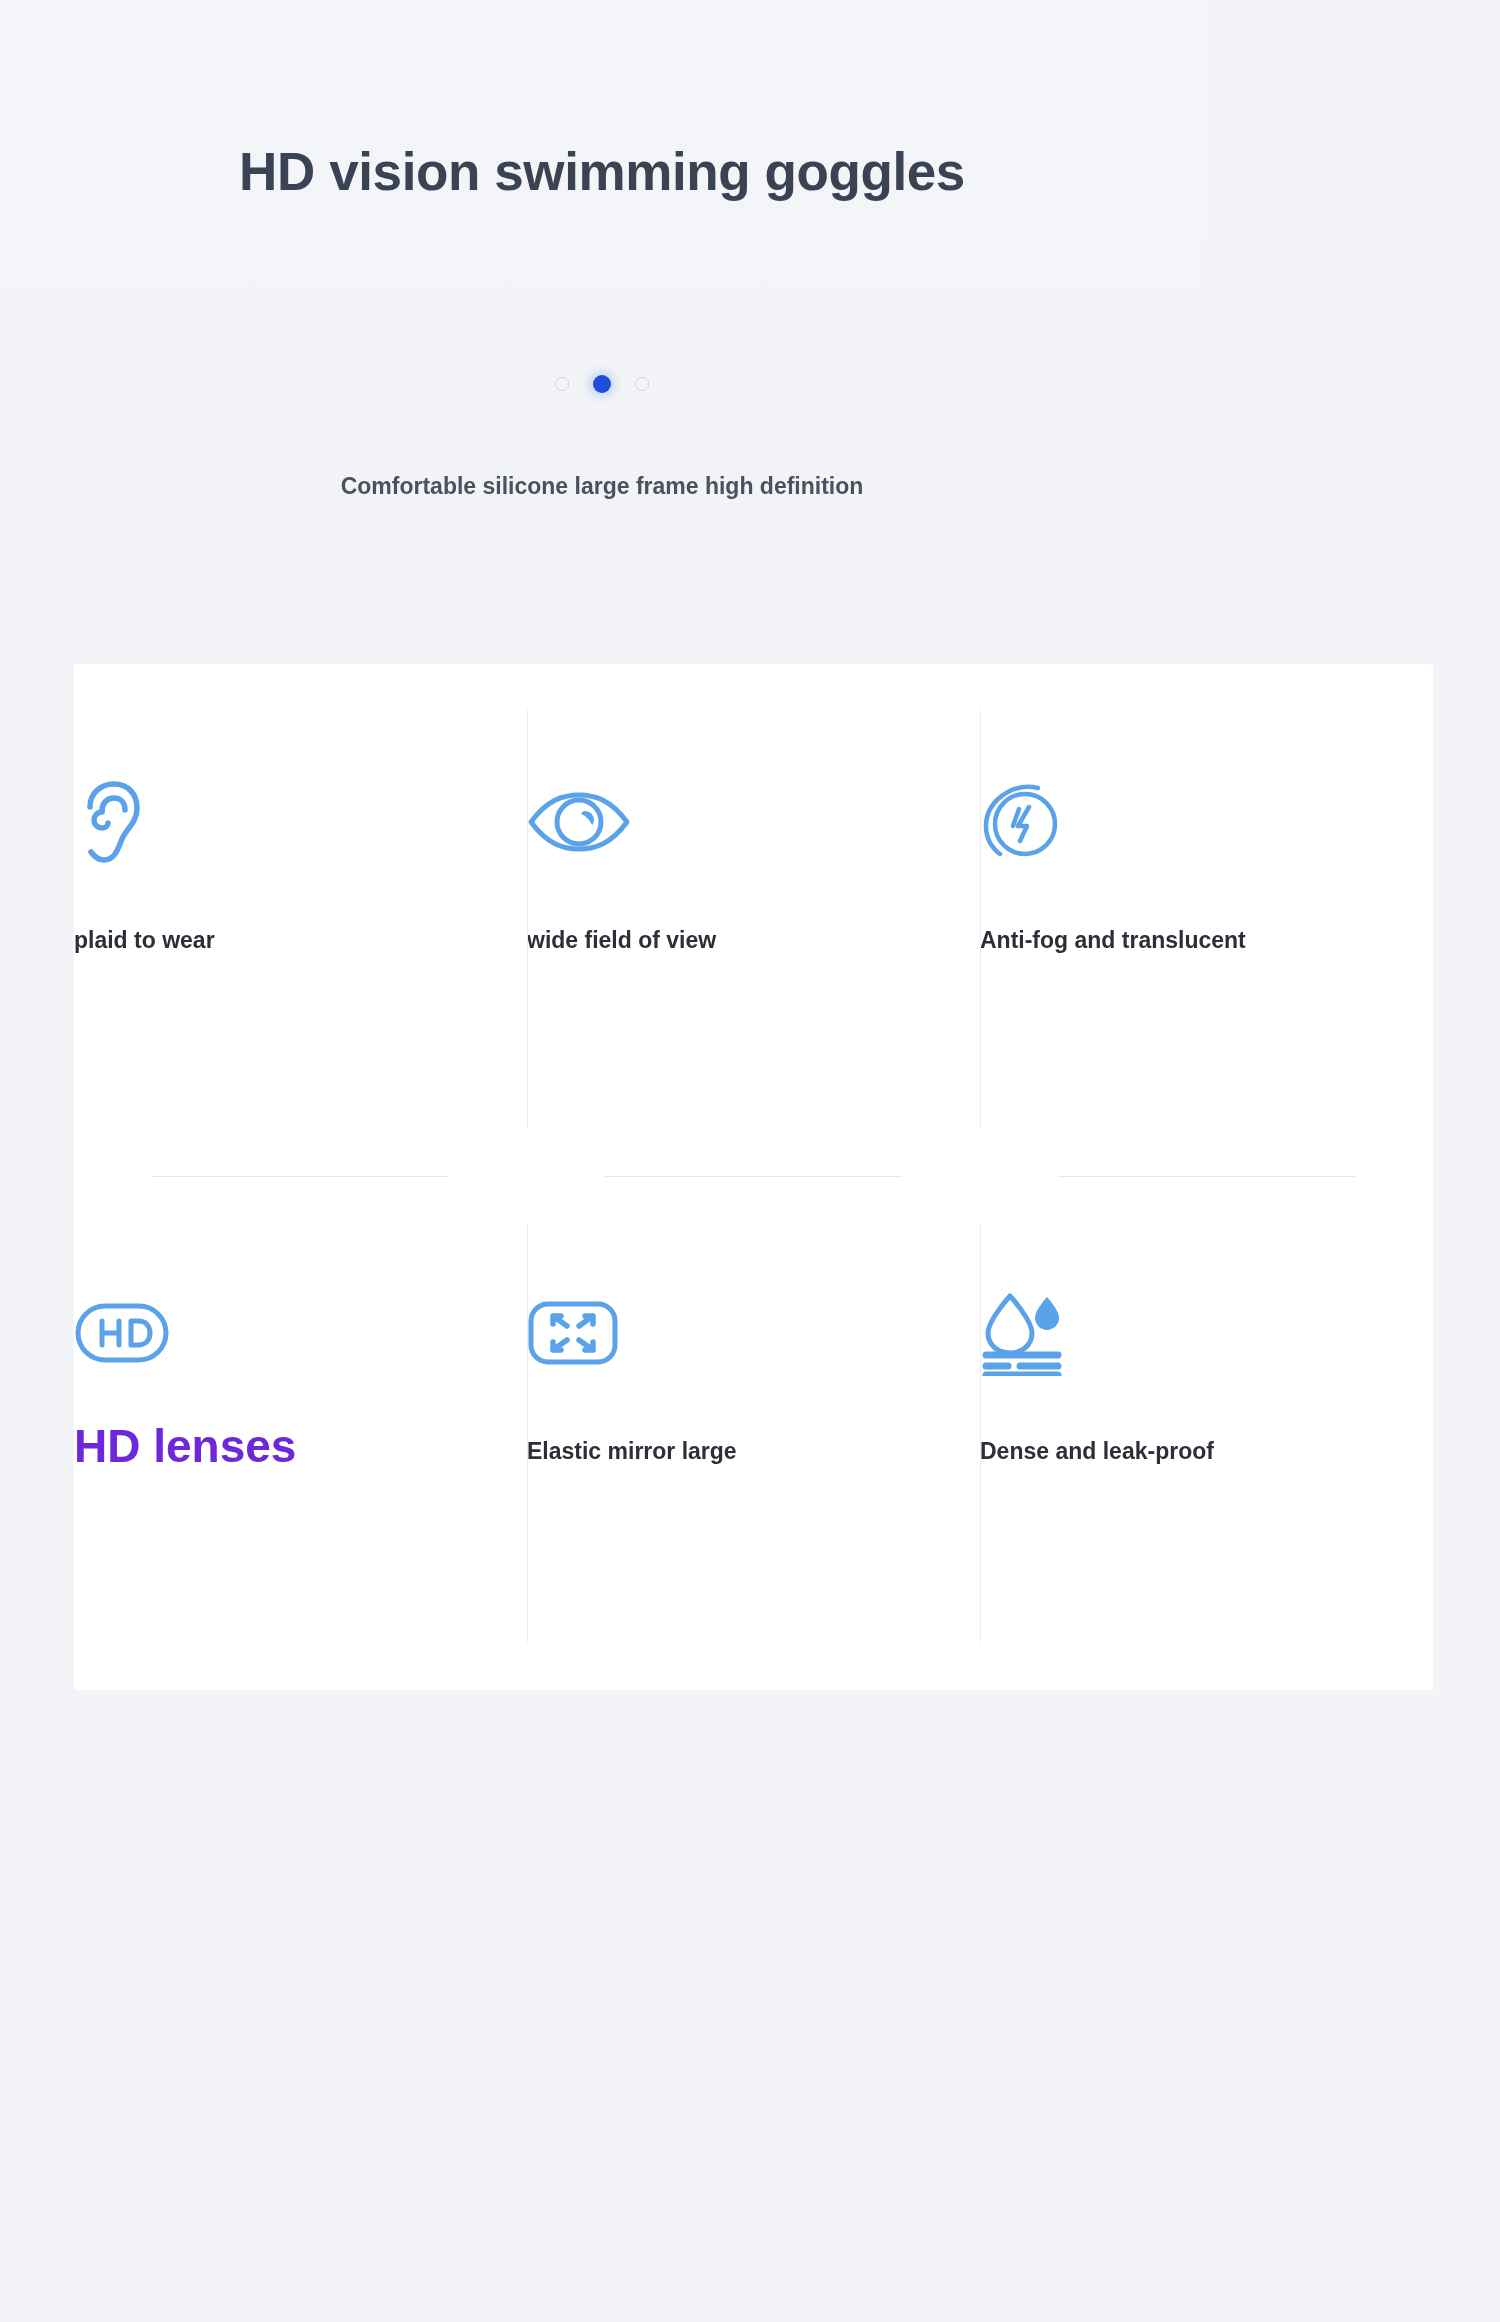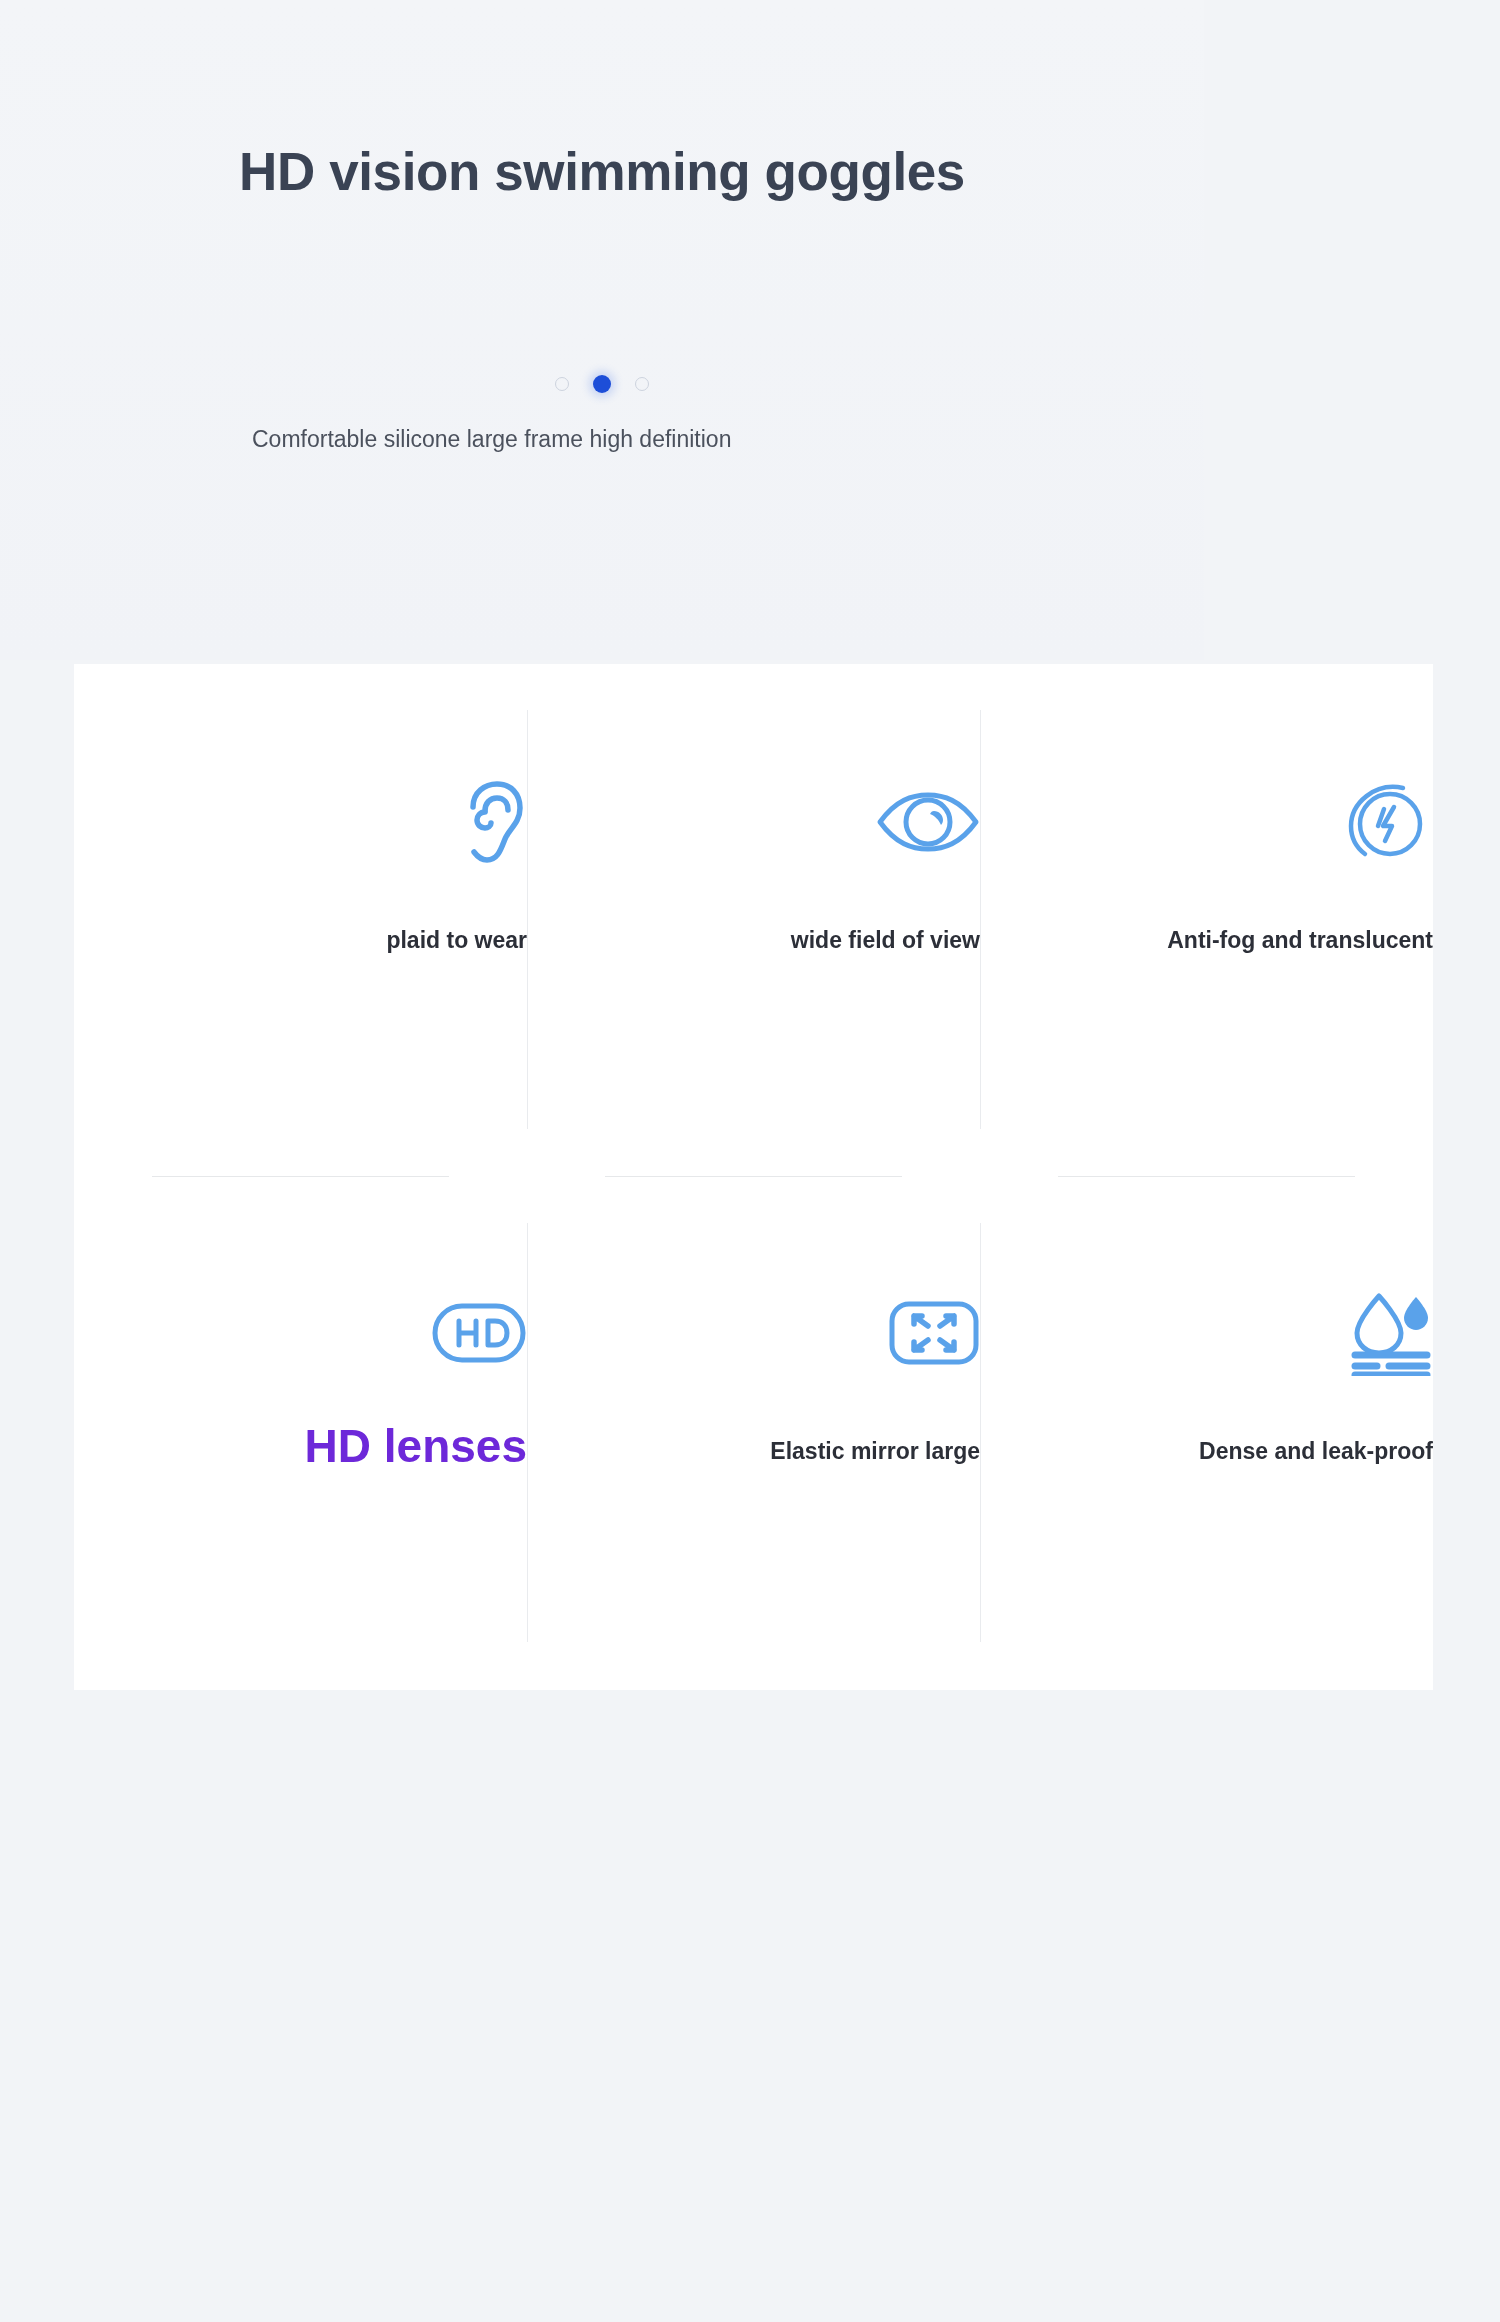--- a/index.html
+++ b/index.html
@@ -67,27 +67,27 @@
     width: 18px;
     height: 18px;
     border: none;
     background: #1d4ed8;
     box-shadow: 0 0 9px 4px rgba(60,110,230,0.22);
   }
 
   .hero-sub {
     position: absolute;
     left: 50%;
-    top: 424px;
+    top: 471px;
     transform: translateX(-50%);
     width: 700px;
-    text-align: left;
+    text-align: center;
     font-size: 23px;
     line-height: 30px;
-    font-weight: normal;
+    font-weight: bold;
     color: #4b515d;
   }
 
   
   .feature-card {
     position: absolute;
     left: 74px;
     top: 664px;
     width: 1359px;
     height: 1026px;
@@ -99,21 +99,21 @@
     inset: 0;
     display: grid;
     grid-template-columns: 1fr 1fr 1fr;
     grid-template-rows: 1fr 1fr;
   }
 
   .feature-cell {
     position: relative;
     display: flex;
     flex-direction: column;
-    align-items: flex-end;
+    align-items: flex-start;
   }
 
   
   .feature-cell.vdiv::before {
     content: "";
     position: absolute;
     left: 0;
     top: 46px;
     bottom: 48px;
     width: 1px;

